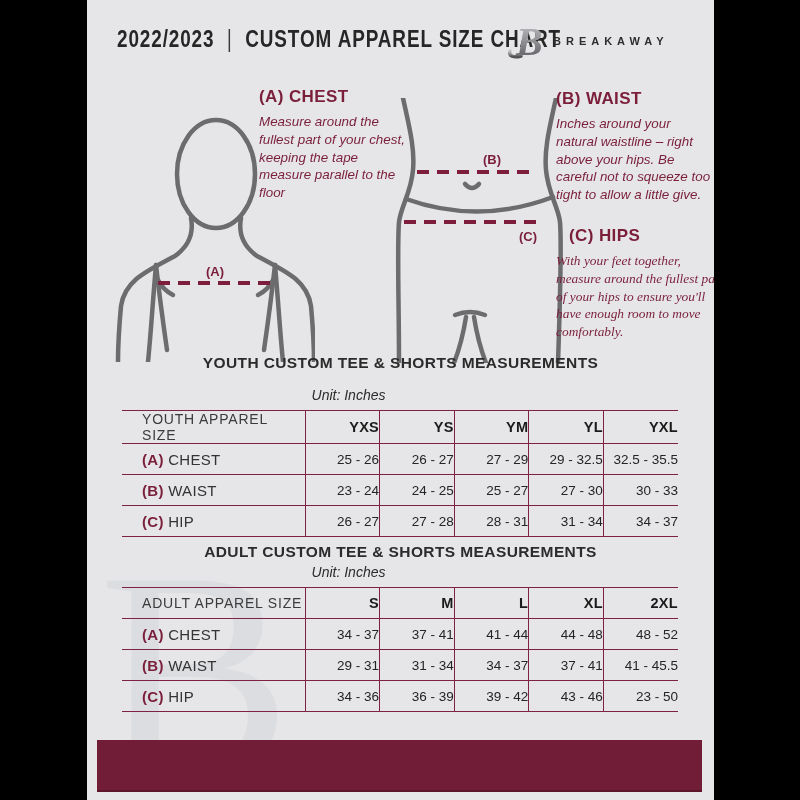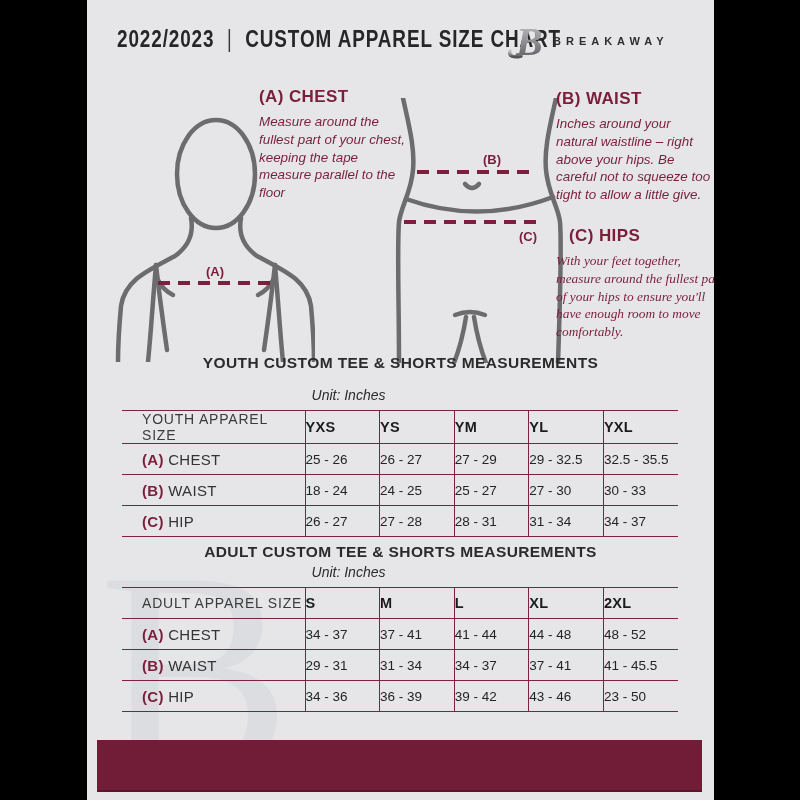--- a/index.html
+++ b/index.html
@@ -47,21 +47,21 @@
     left:0;width:523px;text-align:center;font-style:italic;font-size:14px;color:#2b2b2b;
   }
 
   
   table.size-table{
     border-collapse:collapse;table-layout:fixed;width:556px;
     border-bottom:1.6px solid #7d2240;
   }
   .size-table td{
     border-left:1.6px solid #7d2240;border-top:1.6px solid #7d2240;
-    height:30px;text-align:left;vertical-align:middle;
+    height:30px;text-align:right;vertical-align:middle;
     font-size:13.5px;color:#242424;padding:0;background:transparent;
   }
   .size-table td:first-child{border-left:none;}
   .size-table col.c-label{width:183px;}
   .size-table td.label-cell{text-align:left;padding-left:20px;}
   .size-table .head-label{font-size:14px;letter-spacing:.8px;color:#3b3b3b;}
   .size-table .size-head{font-weight:700;font-size:14.5px;color:#1b1b1b;letter-spacing:.3px;}
   .size-table .row-label{font-size:15px;color:#333;letter-spacing:.3px;}
   .size-table .prefix{font-weight:800;color:#7a1e3a;}
 
@@ -166,21 +166,21 @@
     <tr>
       <td class="label-cell row-label"><span class="prefix">(A)</span> <span>CHEST</span></td>
       <td>25 - 26</td>
       <td>26 - 27</td>
       <td>27 - 29</td>
       <td>29 - 32.5</td>
       <td>32.5 - 35.5</td>
     </tr>
     <tr>
       <td class="label-cell row-label"><span class="prefix">(B)</span> <span>WAIST</span></td>
-      <td>18 - 24</td>
+      <td>23 - 24</td>
       <td>24 - 25</td>
       <td>25 - 27</td>
       <td>27 - 30</td>
       <td>30 - 33</td>
     </tr>
     <tr>
       <td class="label-cell row-label"><span class="prefix">(C)</span> <span>HIP</span></td>
       <td>26 - 27</td>
       <td>27 - 28</td>
       <td>28 - 31</td>

